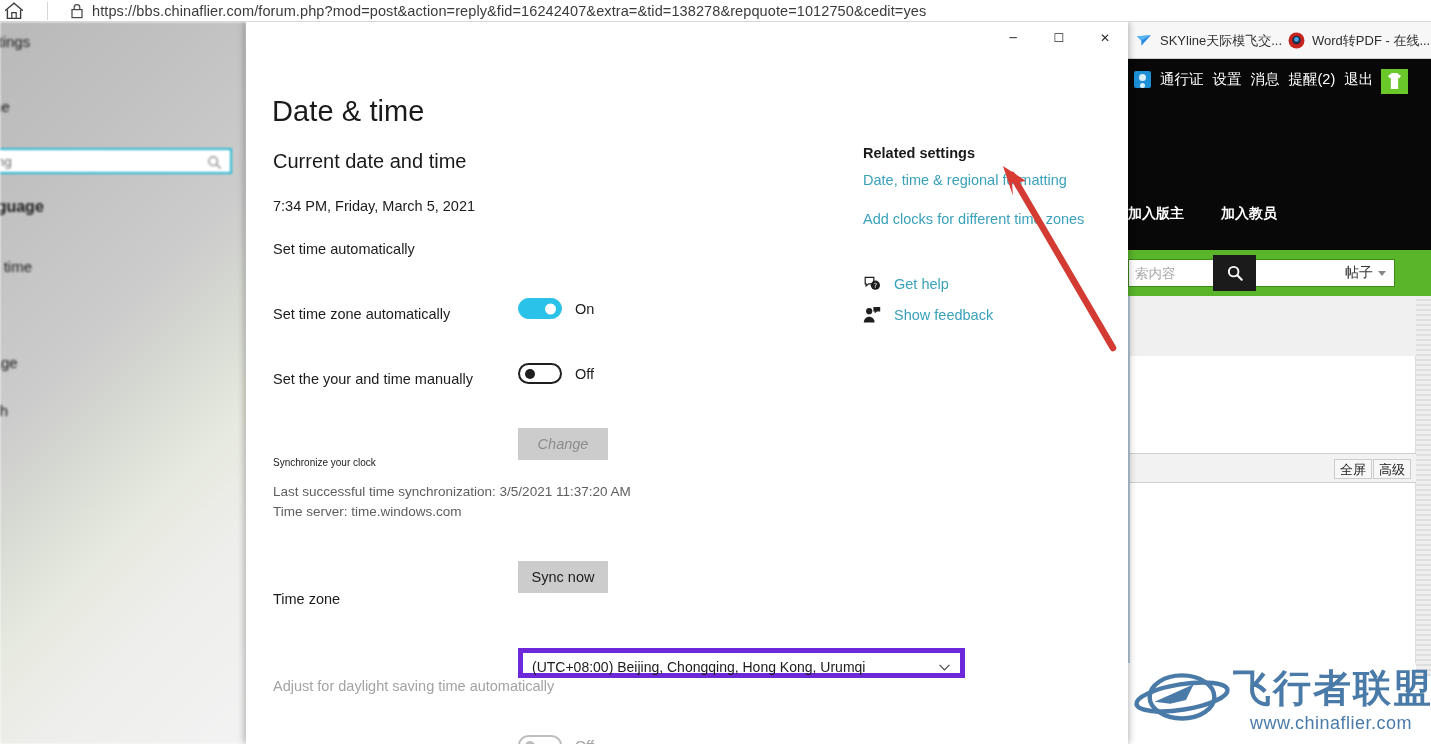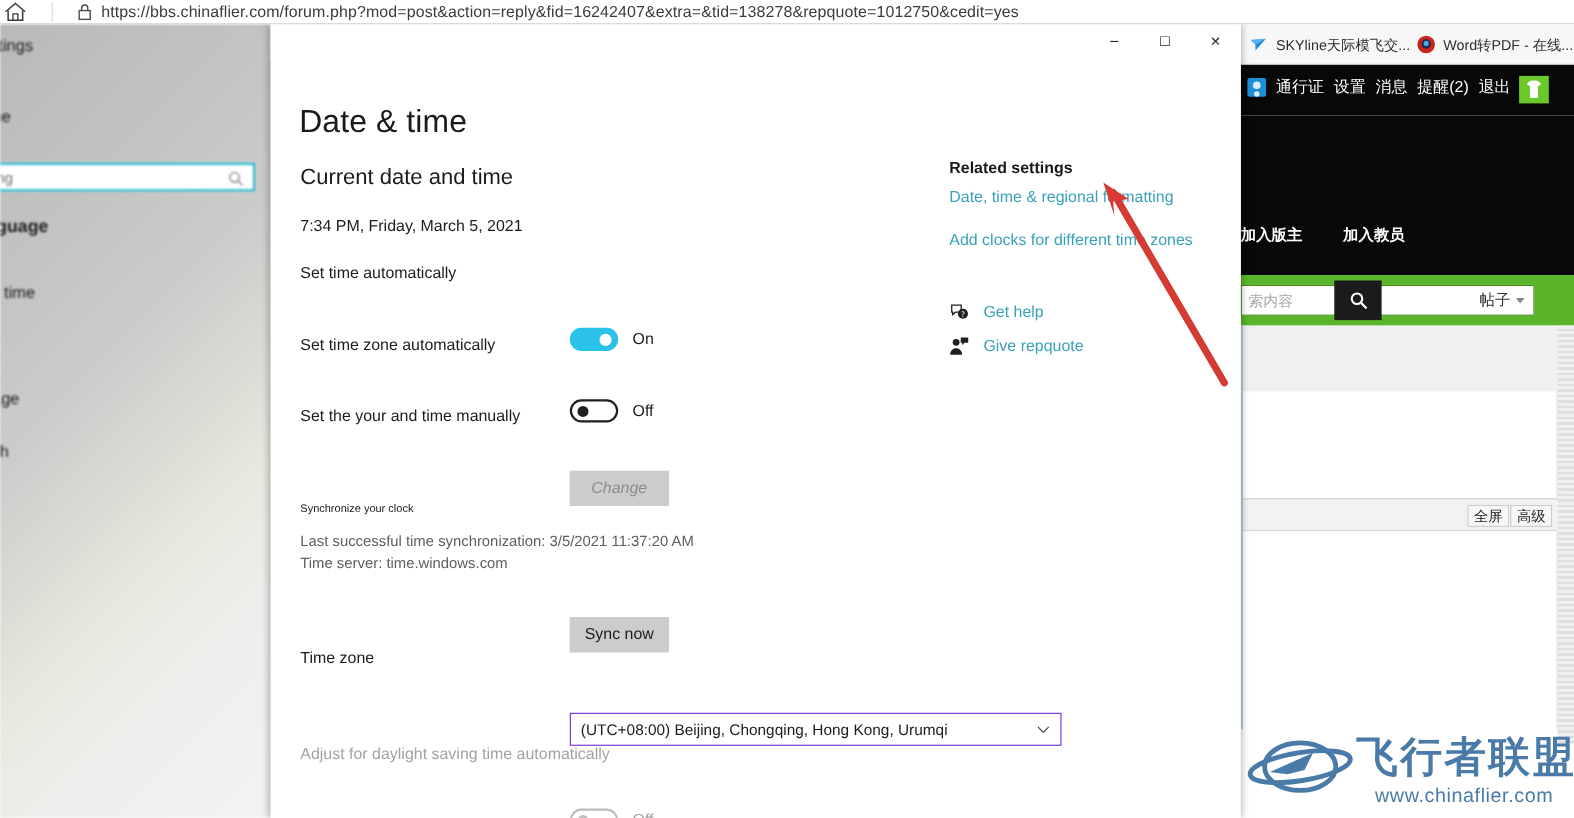--- a/index.html
+++ b/index.html
@@ -231,21 +231,21 @@
   .btn-win {
     position: absolute; height: 32px; background: #cccccc; border: 1px solid #cccccc;
     font-size: 14.5px; color: #1c1c1c; cursor: pointer; display: flex; align-items: center;
     justify-content: center;
   }
   .btn-change { left: 272px; top: 374px; width: 90px; color: #8c8c8c; cursor: default; font-style: italic; }
   .btn-sync { left: 272px; top: 507px; width: 90px; text-align: center; }
 
   .tz-select {
     position: absolute; left: 272px; top: 594px; width: 447px; height: 30px;
-    background: #ffffff; border: 1px solid #6d28d9; cursor: pointer;
+    background: #ffffff; border: 5px solid #6d28d9; cursor: pointer;
   }
   .tz-value { position: absolute; left: 9px; top: 6px; font-size: 14px; color: #1c1c1c; white-space: nowrap; }
   .tz-caret { position: absolute; right: 10px; top: 11px; width: 11px; height: 7px; }
 
   
   .rel-h { position: absolute; left: 617px; top: 91px; font-size: 14.5px; color: #1a1a1a; font-weight: bold; }
   .rel-link {
     position: absolute; left: 617px; font-size: 14.5px; color: #3aa1bb; cursor: pointer; white-space: nowrap;
   }
   .rl-1 { top: 118px; }
@@ -424,21 +424,21 @@
           <text x="12.4" y="13.1" font-size="7" fill="#ffffff" text-anchor="middle" font-family="DejaVu Sans, sans-serif">?</text>
         </svg>
         <span class="help-lbl">Get help</span>
       </div>
       <div class="help-row hr-2">
         <svg class="help-ico" viewBox="0 0 18 18">
           <circle cx="6.2" cy="5.2" r="3.1" fill="#1f1f1f"></circle>
           <path d="M0.8 16.4c0-3.4 2.4-5.7 5.4-5.7s5.4 2.3 5.4 5.7z" fill="#1f1f1f"></path>
           <path d="M10.4 0.9h6.8v4.6h-3.3l-2.2 2.1V5.5h-1.3z" fill="#1f1f1f"></path>
         </svg>
-        <span class="help-lbl">Give repquote</span>
+        <span class="help-lbl">Show feedback</span>
       </div>
 
     </div>
   </div>
 
   <div class="browser-bar">
     <svg class="home-icon" viewBox="0 0 22 20">
       <path d="M11 2.2 L19.4 9.2" fill="none" stroke="#3a3a3a" stroke-width="1.4" stroke-linecap="round"></path>
       <path d="M11 2.2 L2.6 9.2" fill="none" stroke="#3a3a3a" stroke-width="1.4" stroke-linecap="round"></path>
       <path d="M4.4 8.6 V17.4 H17.6 V8.6" fill="none" stroke="#3a3a3a" stroke-width="1.4"></path>

